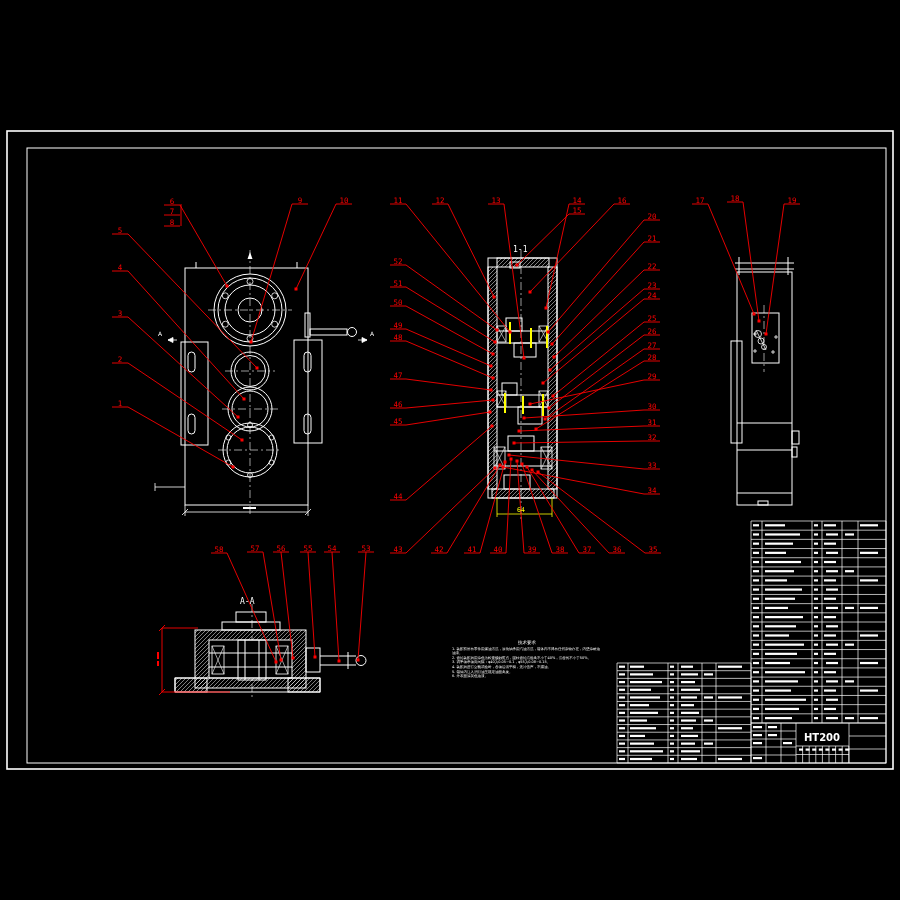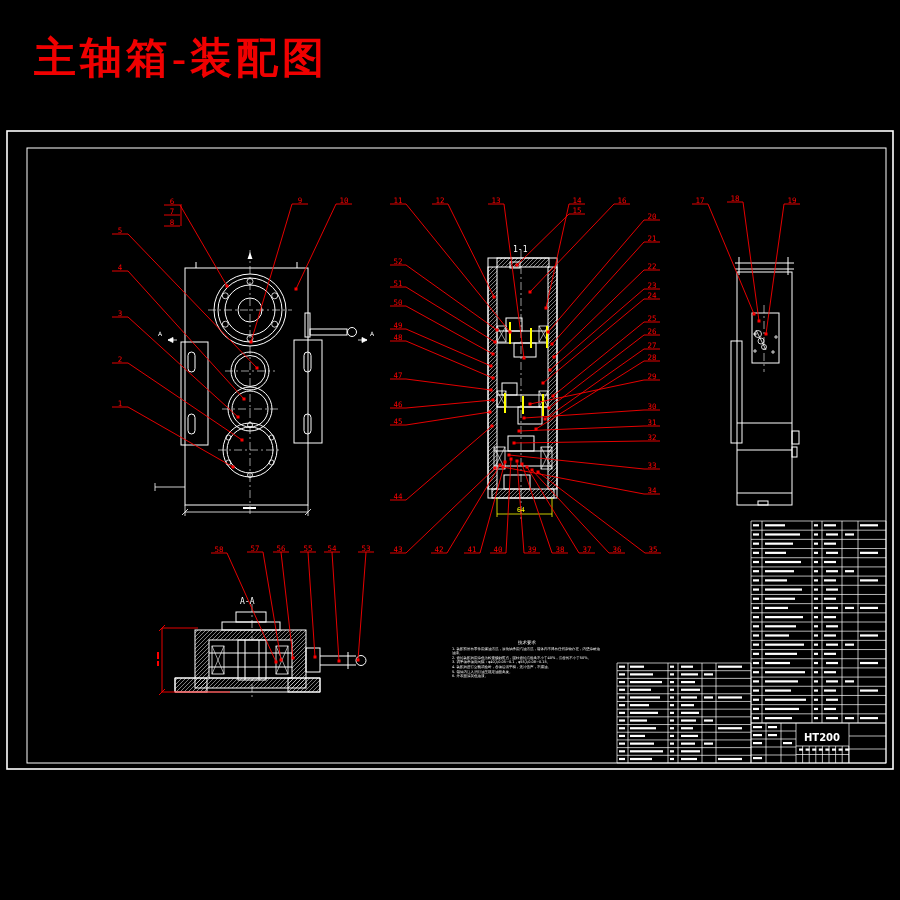--- a/index.html
+++ b/index.html
@@ -12,21 +12,20 @@
   .notes{position:absolute;left:452px;top:640px;width:150px;color:#fff;
          font-size:3.5px;line-height:1.3;font-family:"DejaVu Sans",sans-serif;}
   .notes .nh{text-align:center;font-size:4.5px;margin-bottom:1px;}
   .notes div{white-space:normal;}
 </style>
 </head>
 <body>
 
 <div class="stage">
 
-  <div class="doc-title">主轴箱-装配图</div>
 
   <svg id="cad" width="900" height="900" viewBox="0 0 900 900">
     <defs>
       <pattern id="hatch" patternUnits="userSpaceOnUse" width="4" height="4">
         <path d="M0,4 L4,0" stroke="#fff" stroke-width="0.5"></path>
       </pattern>
     </defs>
 
     <g fill="none" stroke="#fff">
       <rect x="7" y="131" width="886" height="638" stroke-width="1.6"></rect>

